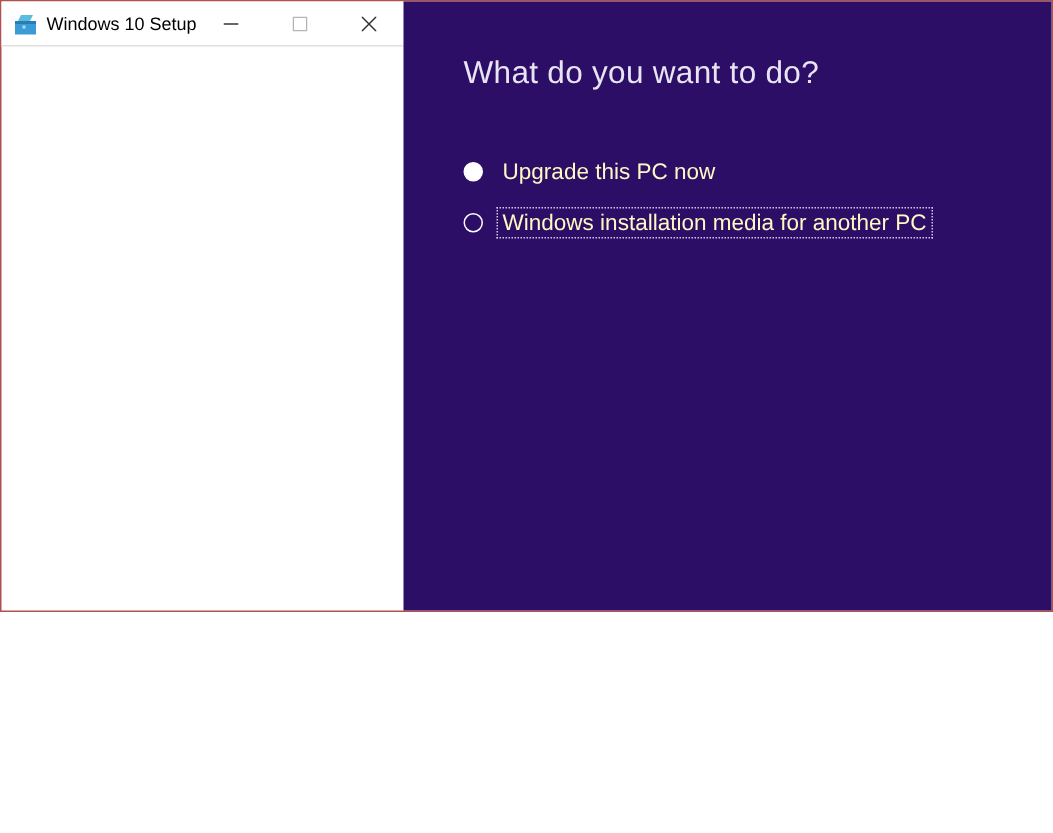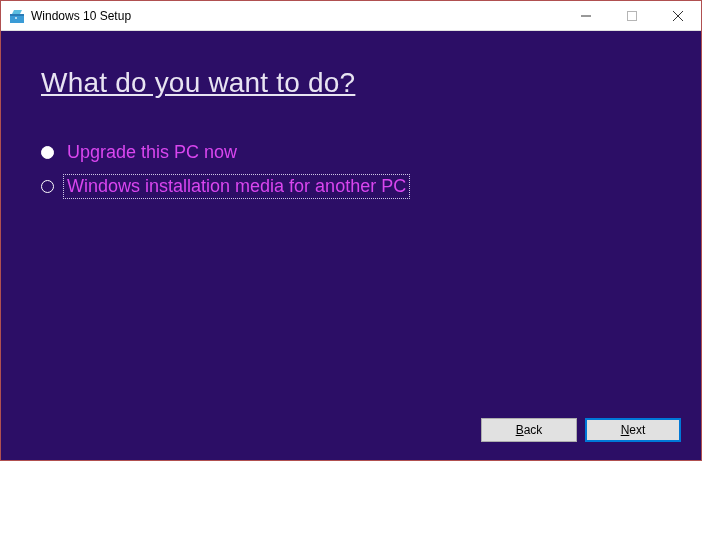--- a/index.html
+++ b/index.html
@@ -4,24 +4,24 @@
 <style>
   * { box-sizing: border-box; }
   html, body {
     margin: 0; padding: 0;
     width: 702px; height: 555px;
     font-family: "Segoe UI", Tahoma, sans-serif;
     background: #fff;
     overflow: hidden;
   }
   .window {
-    width: 702px; height: 461px;
+    width: 702px; height: 408px;
     border: 1px solid #b05050;
     display: flex;
-    flex-direction: column;
+    flex-direction: row;
   }
   .titlebar {
     height: 30px;
     background: #ffffff;
     display: flex;
     align-items: center;
     border-bottom: 1px solid #e0e0e0;
   }
   .titlebar-icon {
     width: 16px; height: 16px;
@@ -44,48 +44,48 @@
   .content {
     flex: 1;
     background: #2c0e66;
     color: #fff;
     position: relative;
     display: flex;
     flex-direction: column;
     padding: 36px 40px 0 40px;
   }
   .heading {
-    font-size: 28px;
+    font-size: 21px;
     font-weight: 300;
     color: #e8e4f2;
     margin: 0 0 38px 0;
     letter-spacing: 0.2px;
-    text-decoration: underline;
   }
   .options { }
   .option {
     display: flex;
     align-items: center;
     height: 30px;
     margin-bottom: 4px;
     cursor: default;
   }
   .radio {
     width: 13px; height: 13px;
     border-radius: 50%;
     border: 1.5px solid #ffffff;
     margin-right: 10px;
     position: relative;
     flex-shrink: 0;
   }
   .radio.filled { background: #ffffff; }
   .option-label {
-    font-size: 18px;
-    color: #d946ef;
+    font-size: 15px;
+    color: #fef9c3;
     padding: 1px 3px;
+    text-align: center;
   }
   .option.focused .option-label {
     outline: 1px dotted #cfc7e8;
     outline-offset: 0;
   }
   .footer {
     background: #2c0e66;
     padding: 0 20px 18px 0;
     display: flex;
     justify-content: flex-end;
@@ -149,21 +149,13 @@
         <div class="radio filled"></div>
         <span class="option-label">Upgrade this PC now</span>
       </div>
       <div class="option focused">
         <div class="radio"></div>
         <span class="option-label">Windows installation media for another PC</span>
       </div>
     </div>
   </div>
 
-  <div class="footer">
-    <div class="btn">
-      <span><span class="accel">B</span><span>ack</span></span>
-    </div>
-    <div class="btn primary">
-      <span><span class="accel">N</span><span>ext</span></span>
-    </div>
-  </div>
 </div>
 
 </body></html>

